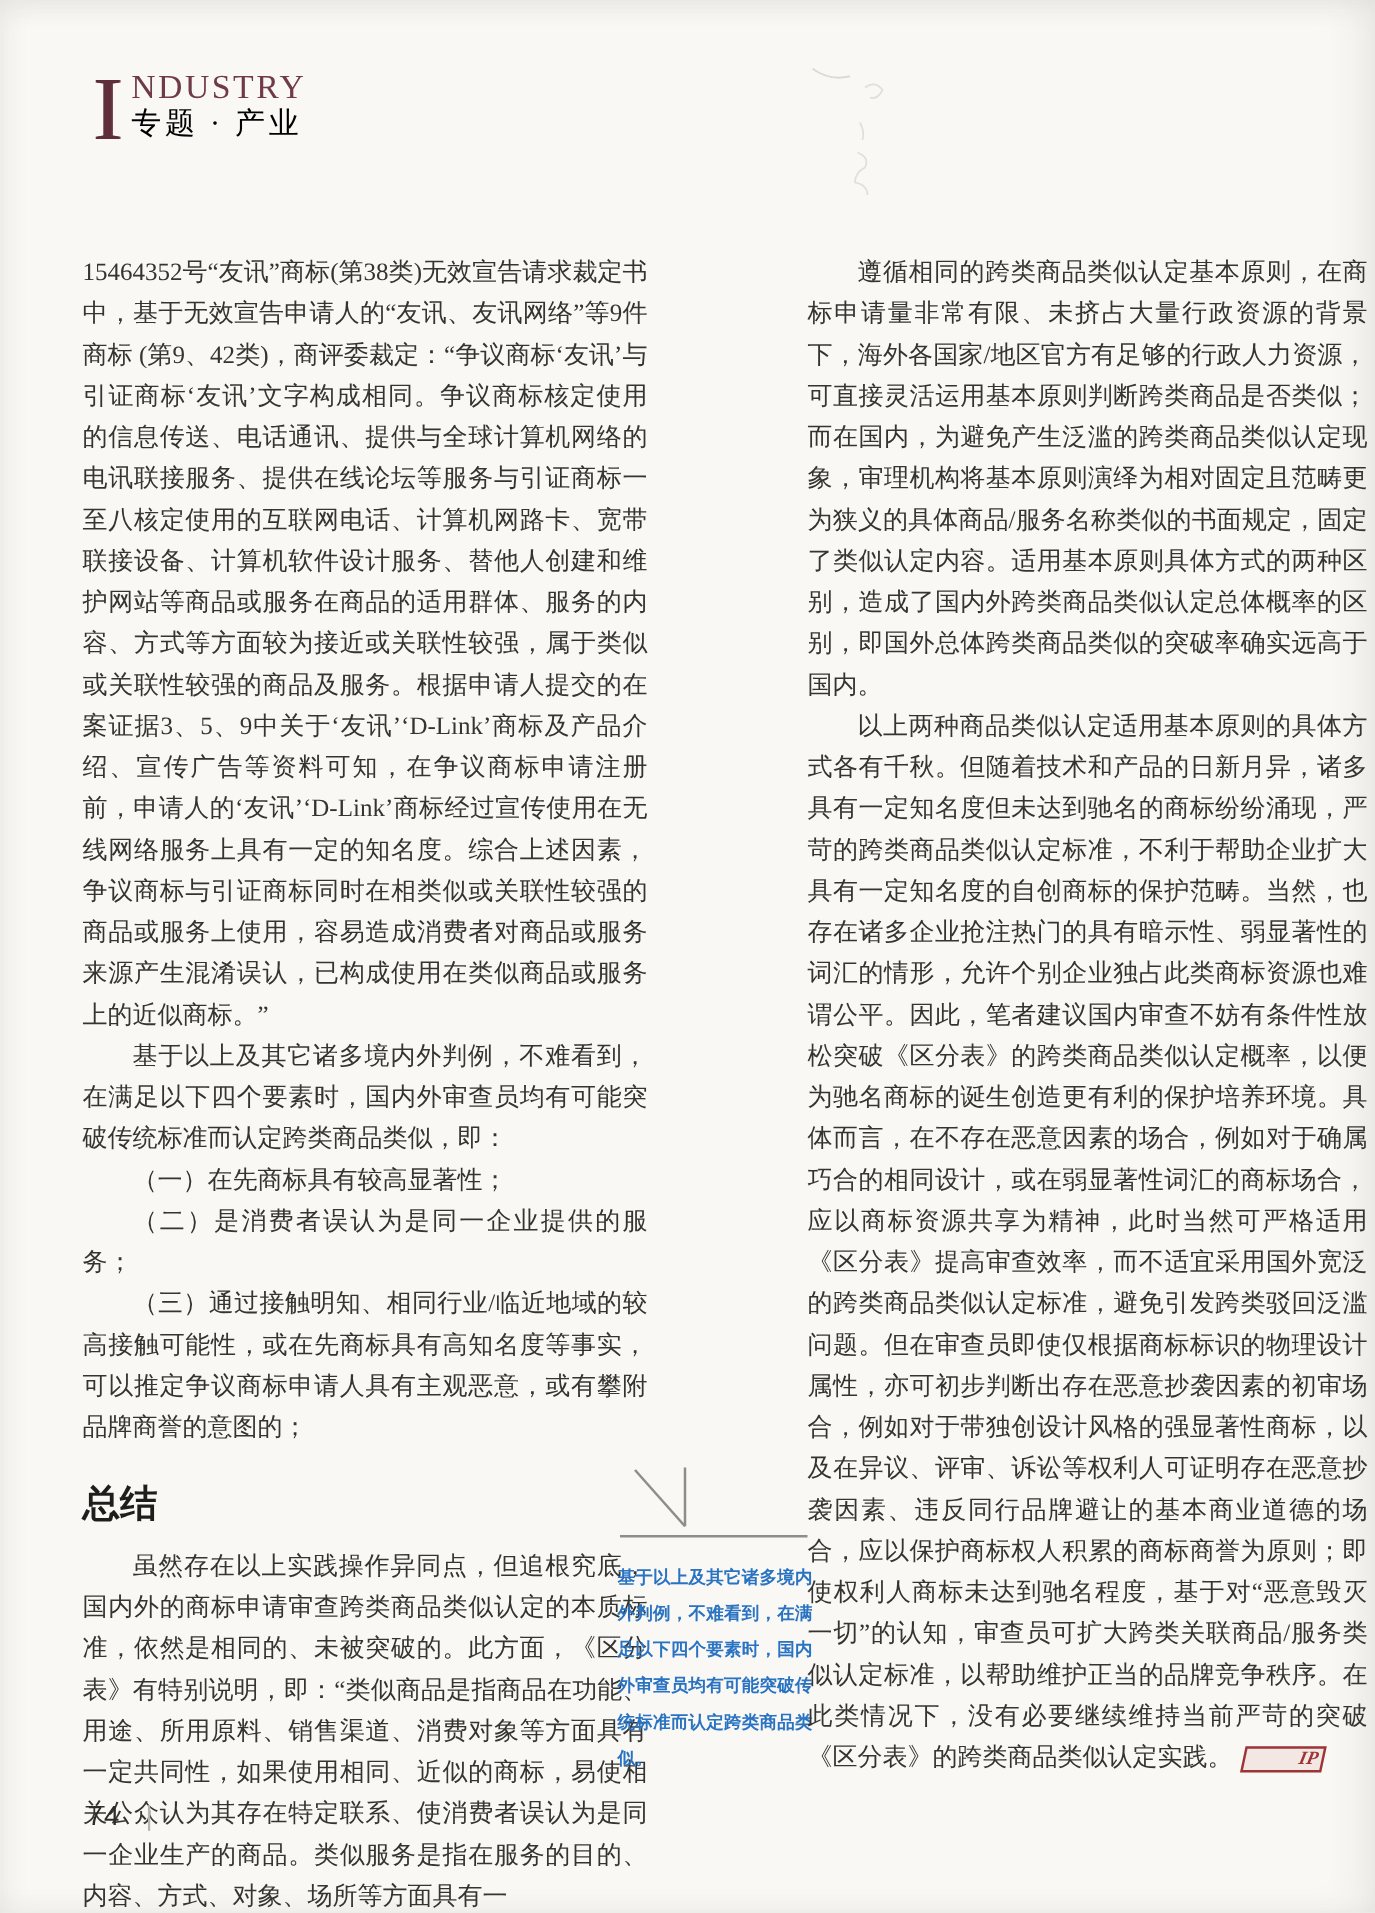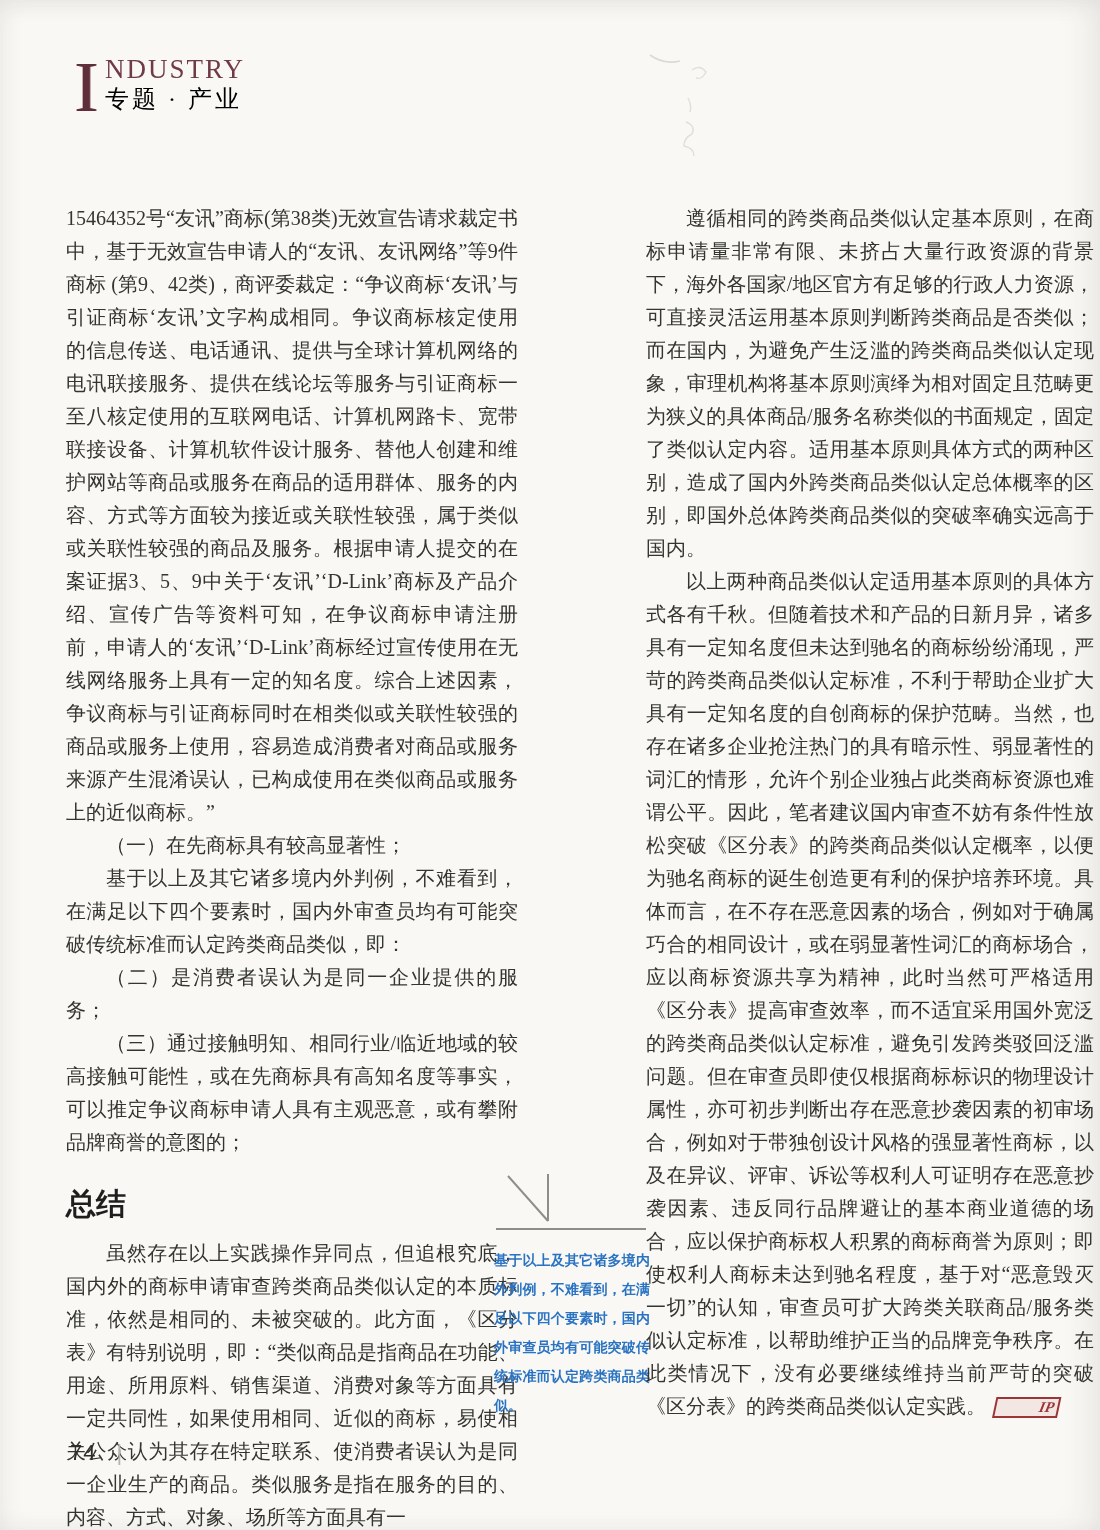--- a/index.html
+++ b/index.html
@@ -122,22 +122,22 @@
     </span>
   </header>
 
   <svg class="artifact" width="230" height="150" viewBox="0 0 230 150">
     <path d="M20,25 q14,10 30,6" fill="none" stroke="#c3c2bc" stroke-width="1.6"></path>
     <path d="M62,40 q8,-6 14,2 q-4,8 -10,6 M58,68 q4,8 2,14 M56,92 q10,4 6,12 q-8,4 -8,12 q10,2 10,10" fill="none" stroke="#cccbc5" stroke-width="1.4"></path>
   </svg>
 
   <section class="col col-left">
     <p>15464352号“友讯”商标(第38类)无效宣告请求裁定书中，基于无效宣告申请人的“友讯、友讯网络”等9件商标 (第9、42类)，商评委裁定：“争议商标‘友讯’与引证商标‘友讯’文字构成相同。争议商标核定使用的信息传送、电话通讯、提供与全球计算机网络的电讯联接服务、提供在线论坛等服务与引证商标一至八核定使用的互联网电话、计算机网路卡、宽带联接设备、计算机软件设计服务、替他人创建和维护网站等商品或服务在商品的适用群体、服务的内容、方式等方面较为接近或关联性较强，属于类似或关联性较强的商品及服务。根据申请人提交的在案证据3、5、9中关于‘友讯’‘D-Link’商标及产品介绍、宣传广告等资料可知，在争议商标申请注册前，申请人的‘友讯’‘D-Link’商标经过宣传使用在无线网络服务上具有一定的知名度。综合上述因素，争议商标与引证商标同时在相类似或关联性较强的商品或服务上使用，容易造成消费者对商品或服务来源产生混淆误认，已构成使用在类似商品或服务上的近似商标。”</p>
+    <p class="indent">基于以上及其它诸多境内外判例，不难看到，在满足以下四个要素时，国内外审查员均有可能突破传统标准而认定跨类商品类似，即：</p>
     <p class="indent">（一）在先商标具有较高显著性；</p>
-    <p class="indent">基于以上及其它诸多境内外判例，不难看到，在满足以下四个要素时，国内外审查员均有可能突破传统标准而认定跨类商品类似，即：</p>
     <p class="indent">（二）是消费者误认为是同一企业提供的服务；</p>
     <p class="indent">（三）通过接触明知、相同行业/临近地域的较高接触可能性，或在先商标具有高知名度等事实，可以推定争议商标申请人具有主观恶意，或有攀附品牌商誉的意图的；</p>
     <h2 class="summary-heading">总结</h2>
     <p class="indent">虽然存在以上实践操作异同点，但追根究底，国内外的商标申请审查跨类商品类似认定的本质标准，依然是相同的、未被突破的。此方面，《区分表》有特别说明，即：“类似商品是指商品在功能、用途、所用原料、销售渠道、消费对象等方面具有一定共同性，如果使用相同、近似的商标，易使相关公众认为其存在特定联系、使消费者误认为是同一企业生产的商品。类似服务是指在服务的目的、内容、方式、对象、场所等方面具有一</p>
   </section>
 
   <aside class="callout">
     <svg width="156" height="62" viewBox="0 0 156 62">
       <line x1="14" y1="6" x2="54" y2="51" stroke="#8d8d89" stroke-width="2"></line>
       <line x1="54" y1="4" x2="54" y2="51" stroke="#8d8d89" stroke-width="2"></line>

